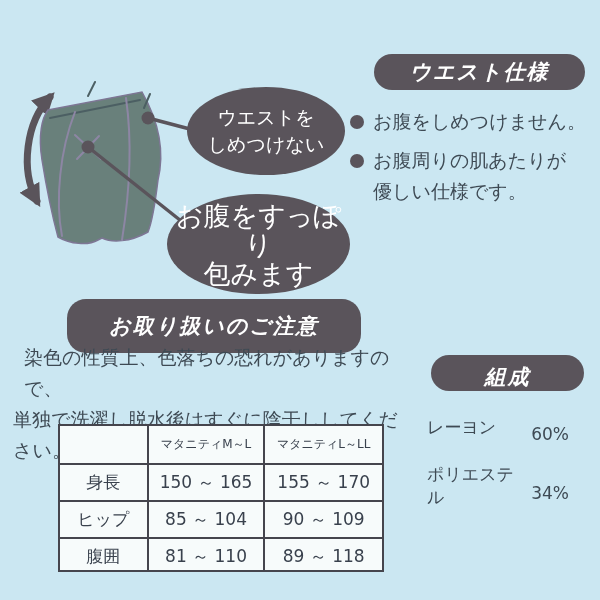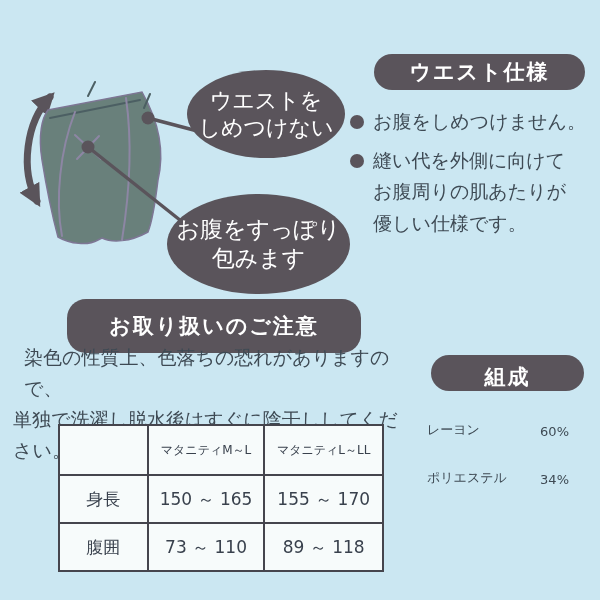--- a/index.html
+++ b/index.html
@@ -16,34 +16,34 @@
   .pants{fill:var(--pants-fill,#69807b);stroke:var(--pants-outline,#7d7694);stroke-width:1.5;}
   .seam{fill:none;stroke:var(--seam,#8d86a4);stroke-width:2;stroke-linecap:round;}
   .band{fill:none;stroke:var(--band,#4c5f63);stroke-width:2;stroke-linecap:round;}
   .lead{stroke:var(--panel,#5a545b);stroke-width:3.5;fill:none;}
   .lead-dot{fill:var(--panel,#5a545b);}
   .arrow{fill:none;stroke:var(--panel,#5a545b);stroke-width:7;stroke-linecap:round;}
   
   .hdr{
     position:absolute;display:flex;align-items:center;justify-content:center;
     background:var(--panel,#5a545b);color:var(--panel-text,#fff);
-    border-radius:19px;font-weight:bold;letter-spacing:2px;
+    border-radius:19px;font-weight:bold;letter-spacing:2px;font-style:italic;
   }
   .hdr-waist{left:374px;top:54px;width:211px;height:36px;font-size:21px;}
   .hdr-care{left:67px;top:299px;width:294px;height:54px;font-size:21px;}
   .hdr-comp{left:431px;top:355px;width:153px;height:36px;font-size:21px;align-items:flex-end;}
   
   .oval{
     position:absolute;display:flex;flex-direction:column;align-items:center;justify-content:center;
     background:var(--panel,#5a545b);color:var(--panel-text,#fff);
     border-radius:50%;text-align:center;
   }
   .oval span{display:block;}
-  .oval1{left:187px;top:70px;width:158px;height:88px;font-size:22px;line-height:27px;}
-  .oval2{left:167px;top:194px;width:183px;height:100px;font-size:23px;line-height:29px;}
+  .oval1{left:187px;top:87px;width:158px;height:88px;font-size:19px;line-height:27px;}
+  .oval2{left:167px;top:194px;width:183px;height:100px;font-size:27px;line-height:29px;}
   
   .bullets{position:absolute;left:350px;top:106px;width:244px;}
   .bullet{display:flex;margin-bottom:7px;}
   .bullet .dot{
     flex:0 0 14px;width:14px;height:14px;border-radius:50%;
     background:var(--panel,#5a545b);margin:9px 9px 0 0;
   }
   .bullet .blines span{display:block;font-size:19px;line-height:31.5px;}
   
   .care-text{position:absolute;left:13px;top:342px;width:400px;font-size:19px;line-height:31px;}
@@ -62,21 +62,21 @@
   }
   table.size tr>*:first-child{border-left:none;width:87px;}
   table.size tr>*:last-child{border-right:none;}
   table.size tr:first-child>*{border-top:none;height:37px;font-size:12px;}
   table.size tr:last-child>*{border-bottom:none;}
   table.size td{font-size:17px;height:35px;}
   table.size td.rowlab{font-size:17px;margin-left:13px;}
   table.size col.c2{width:117px;}table.size col.c3{width:118px;}
   
   .comp-list{position:absolute;left:427px;top:410px;width:142px;}
-  .comp-row{display:flex;justify-content:space-between;align-items:flex-end;margin-bottom:19px;font-size:13px;}
+  .comp-row{display:flex;justify-content:space-between;align-items:center;margin-bottom:19px;font-size:17px;}
   .comp-row .pct{white-space:nowrap;margin-top:14px;}
 </style>
 </head>
 <body>
 
 <div class="page">
 
   <svg class="illo" viewBox="0 0 600 600">
     <defs>
       <marker id="ah" viewBox="0 0 10 10" refX="7" refY="5" markerWidth="3.2" markerHeight="3.2" orient="auto-start-reverse">
@@ -126,21 +126,20 @@
   <div class="bullets">
     <div class="bullet">
       <span class="dot"></span>
       <span class="blines">
         <span>お腹をしめつけません。</span>
       </span>
     </div>
     <div class="bullet">
       <span class="dot"></span>
       <span class="blines">
-        <span>縫い代を外側に向けて</span>
         <span>お腹周りの肌あたりが</span>
         <span>優しい仕様です。</span>
       </span>
     </div>
   </div>
 
   <div class="hdr hdr-care">
     <span>お取り扱いのご注意</span>
   </div>
   <div class="care-text">
@@ -160,22 +159,27 @@
         <th></th>
         <th>マタニティM～L</th>
         <th>マタニティL～LL</th>
       </tr>
       <tr>
         <td class="rowlab">身長</td>
         <td>150 ～ 165</td>
         <td>155 ～ 170</td>
       </tr>
       <tr>
+        <td class="rowlab">ヒップ</td>
+        <td>85 ～ 104</td>
+        <td>90 ～ 109</td>
+      </tr>
+      <tr>
         <td class="rowlab">腹囲</td>
-        <td>73 ～ 110</td>
+        <td>81 ～ 110</td>
         <td>89 ～ 118</td>
       </tr>
     </tbody>
       </table>
   </div>
 
   <div class="hdr hdr-comp">
     <span>組成</span>
   </div>
   <div class="comp-list">

